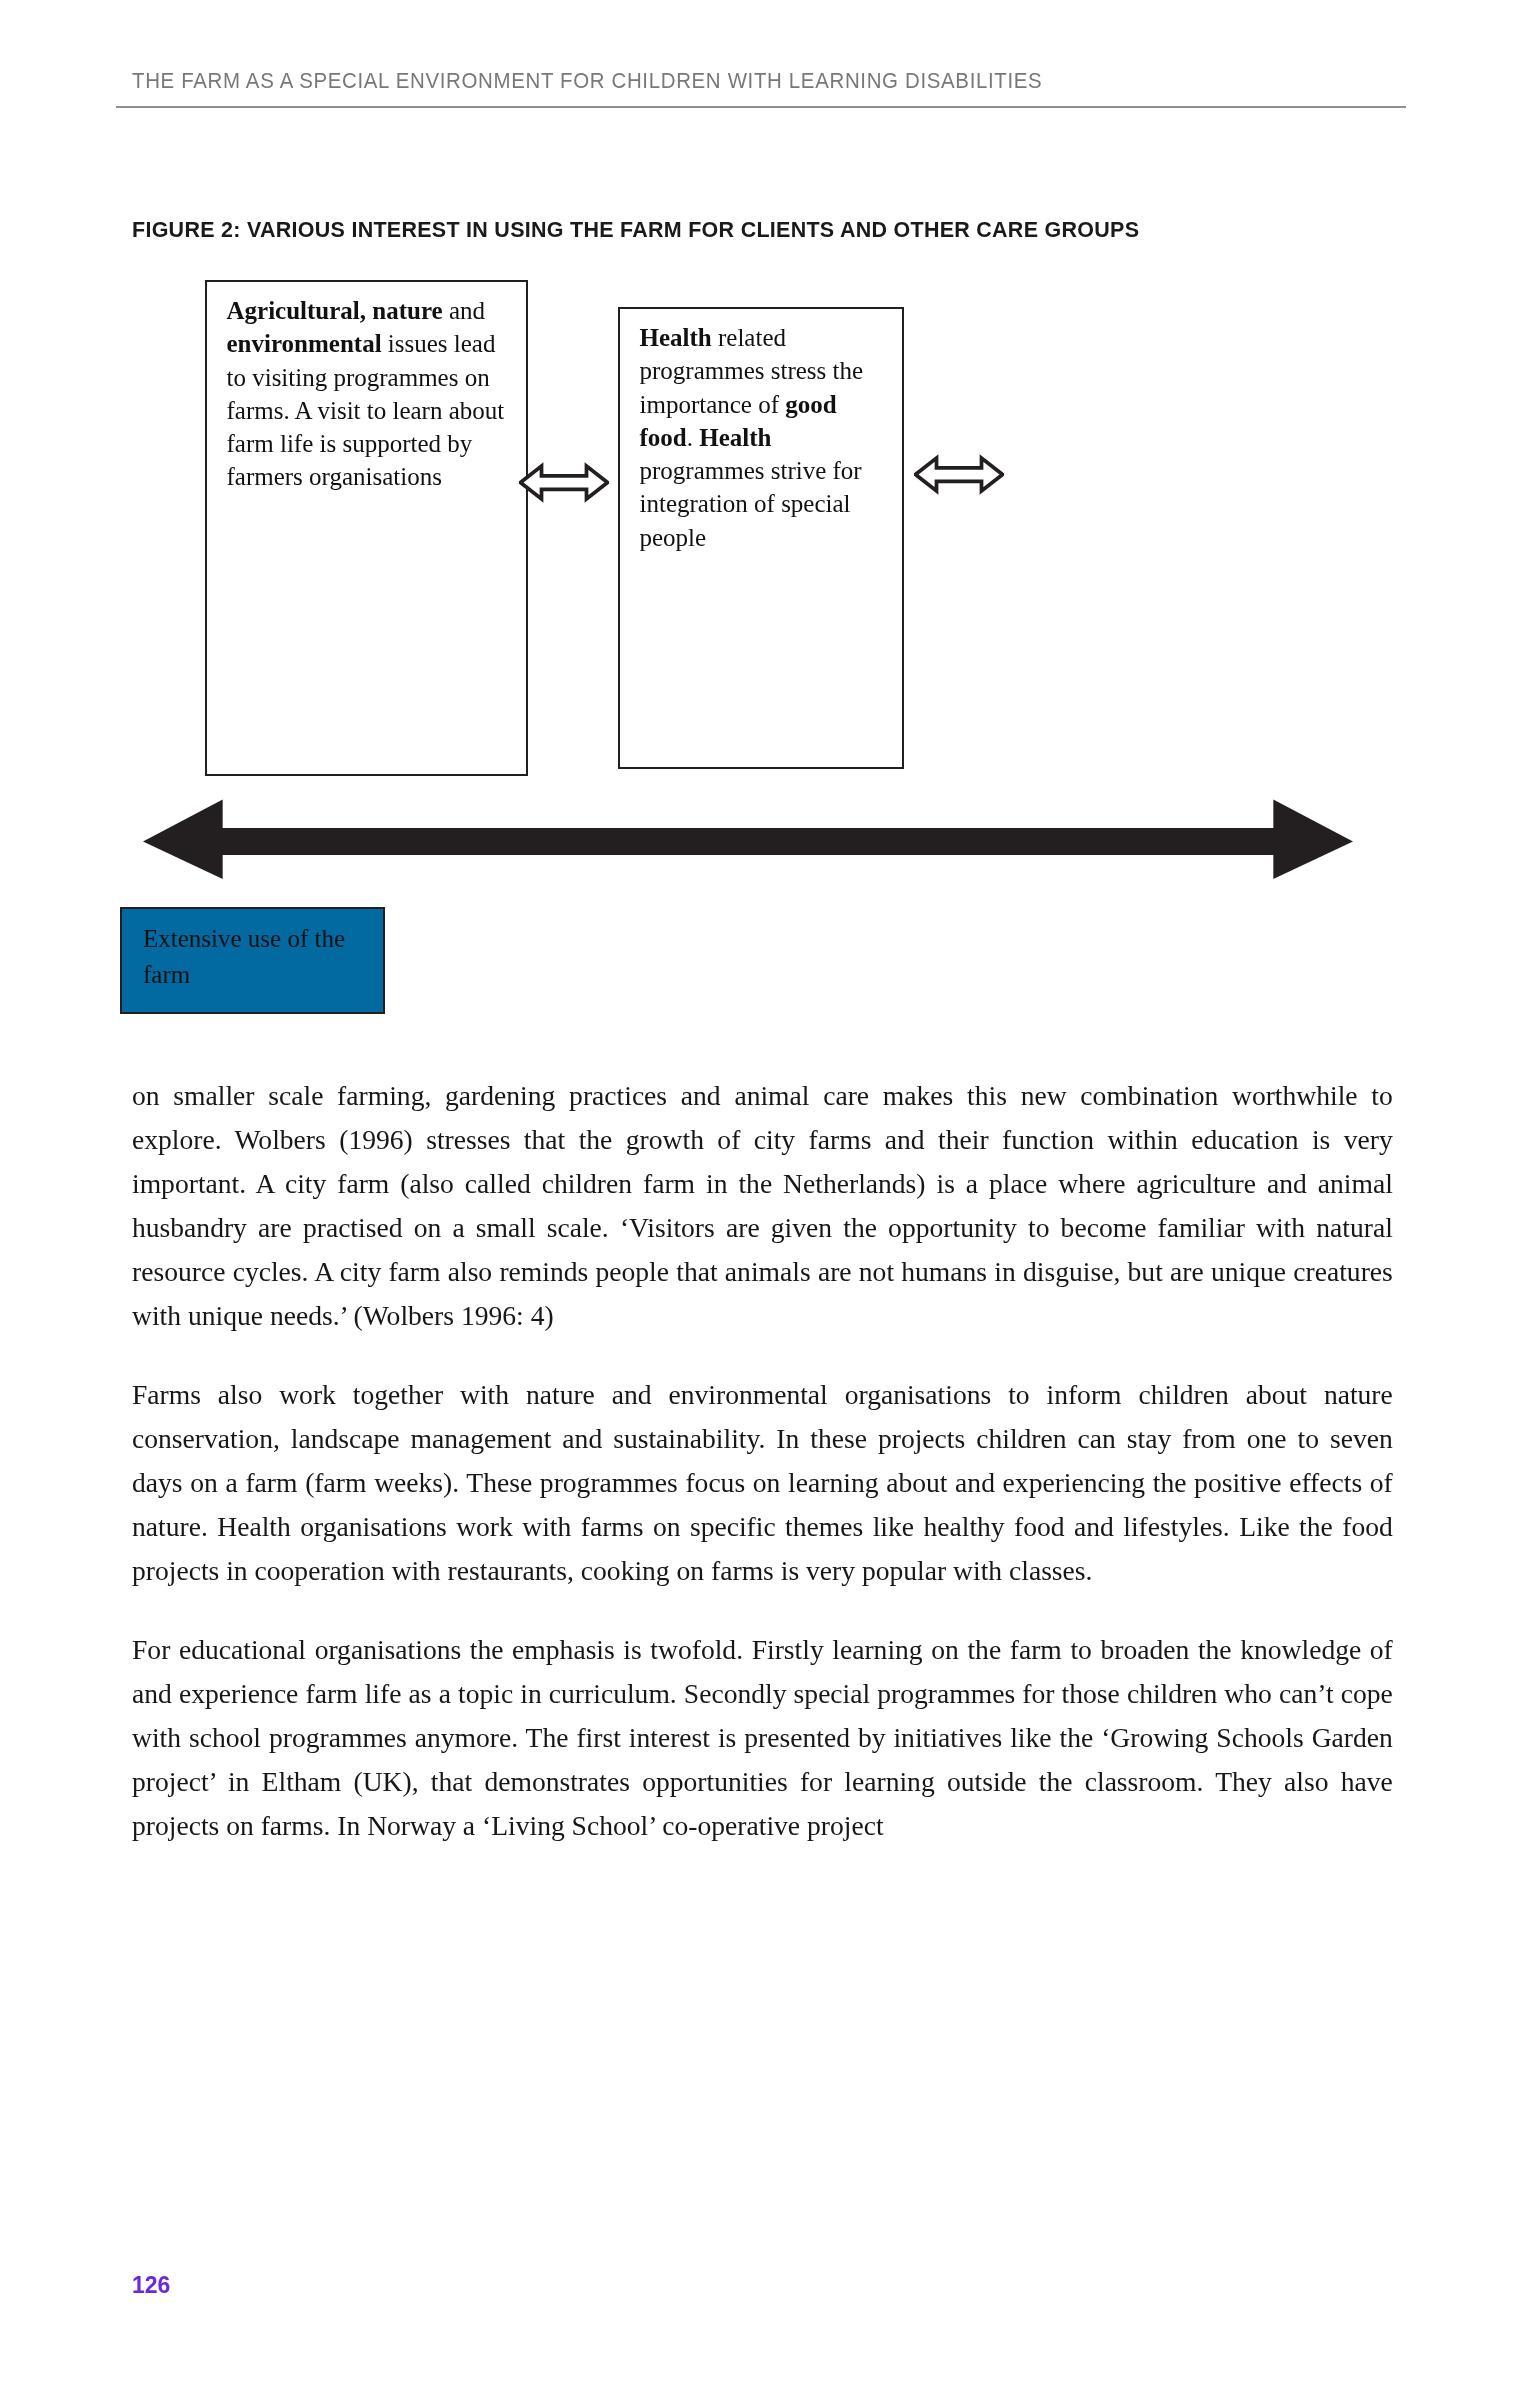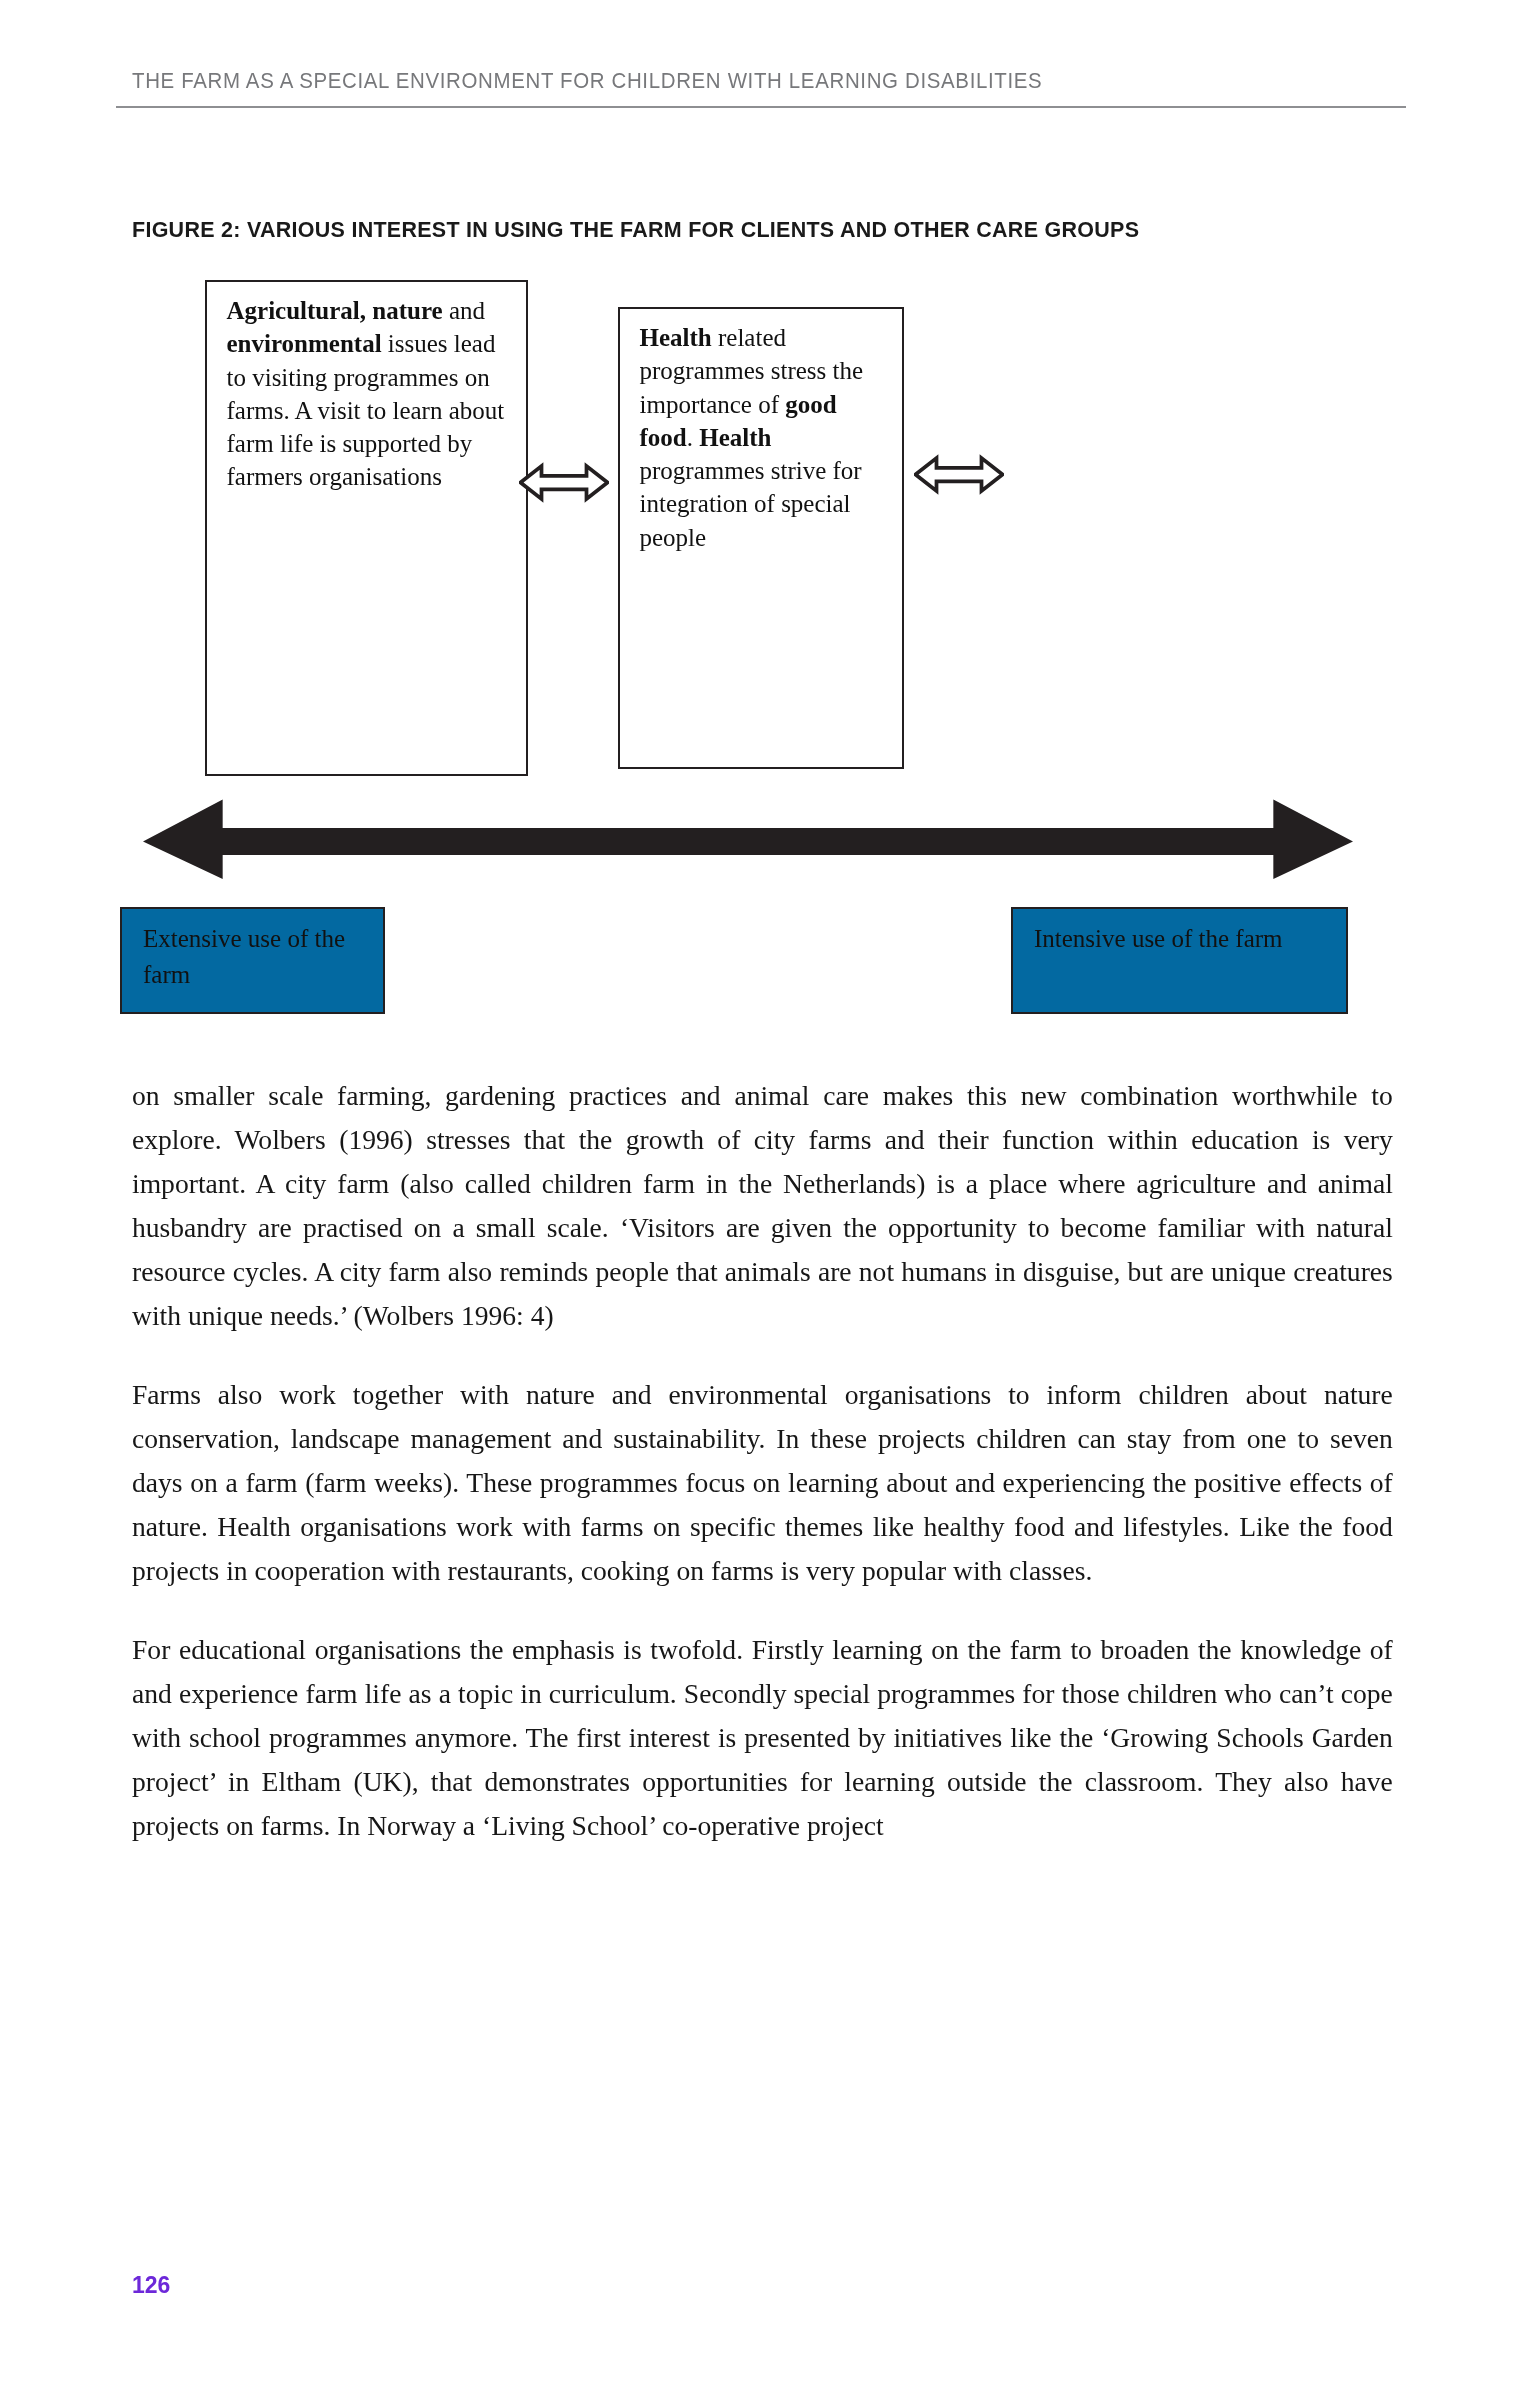--- a/index.html
+++ b/index.html
@@ -178,23 +178,20 @@
   </svg>
 
   <svg id="spectrum-arrow" viewBox="0 0 1610 112" preserveAspectRatio="none">
     <polygon points="0,62 106,6 106,44 1504,44 1504,6 1610,62 1504,112 1504,80 106,80 106,112" fill="#231f20"></polygon>
   </svg>
 
   <div class="label-box" id="box-extensive">
     <div class="inner">Extensive use of the farm</div>
   </div>
 
-  <div class="label-box" id="box-intensive">
-    <div class="inner">Intensive use of the farm</div>
-  </div>
 
 </div>
 
 <div id="body-copy">
   <p>on smaller scale farming, gardening practices and animal care makes this new combination worthwhile to explore. Wolbers (1996) stresses that the growth of city farms and their function within education is very important. A city farm (also called children farm in the Netherlands) is a place where agriculture and animal husbandry are practised on a small scale. ‘Visitors are given the opportunity to become familiar with natural resource cycles. A city farm also reminds people that animals are not humans in disguise, but are unique creatures with unique needs.’ (Wolbers 1996: 4)</p>
   <p>Farms also work together with nature and environmental organisations to inform children about nature conservation, landscape management and sustainability. In these projects children can stay from one to seven days on a farm (farm weeks). These programmes focus on learning about and experiencing the positive effects of nature. Health organisations work with farms on specific themes like healthy food and lifestyles. Like the food projects in cooperation with restaurants, cooking on farms is very popular with classes.</p>
   <p>For educational organisations the emphasis is twofold. Firstly learning on the farm to broaden the knowledge of and experience farm life as a topic in curriculum. Secondly special programmes for those children who can’t cope with school programmes anymore. The first interest is presented by initiatives like the ‘Growing Schools Garden project’ in Eltham (UK), that demonstrates opportunities for learning outside the classroom. They also have projects on farms. In Norway a ‘Living School’ co-operative project</p>
 </div>
 
 <div id="page-number">126</div>

